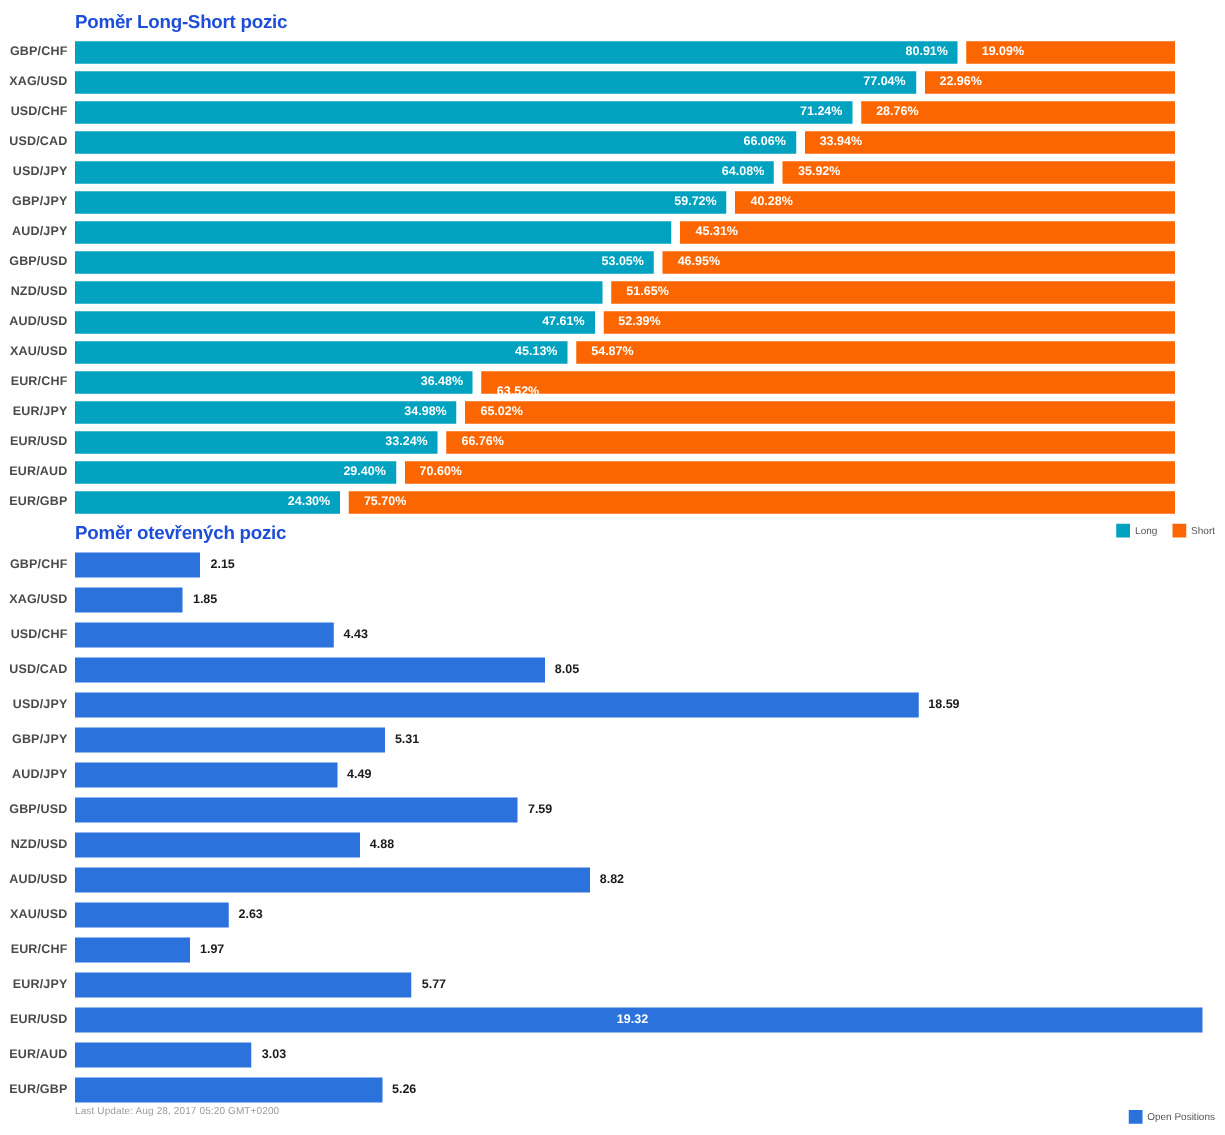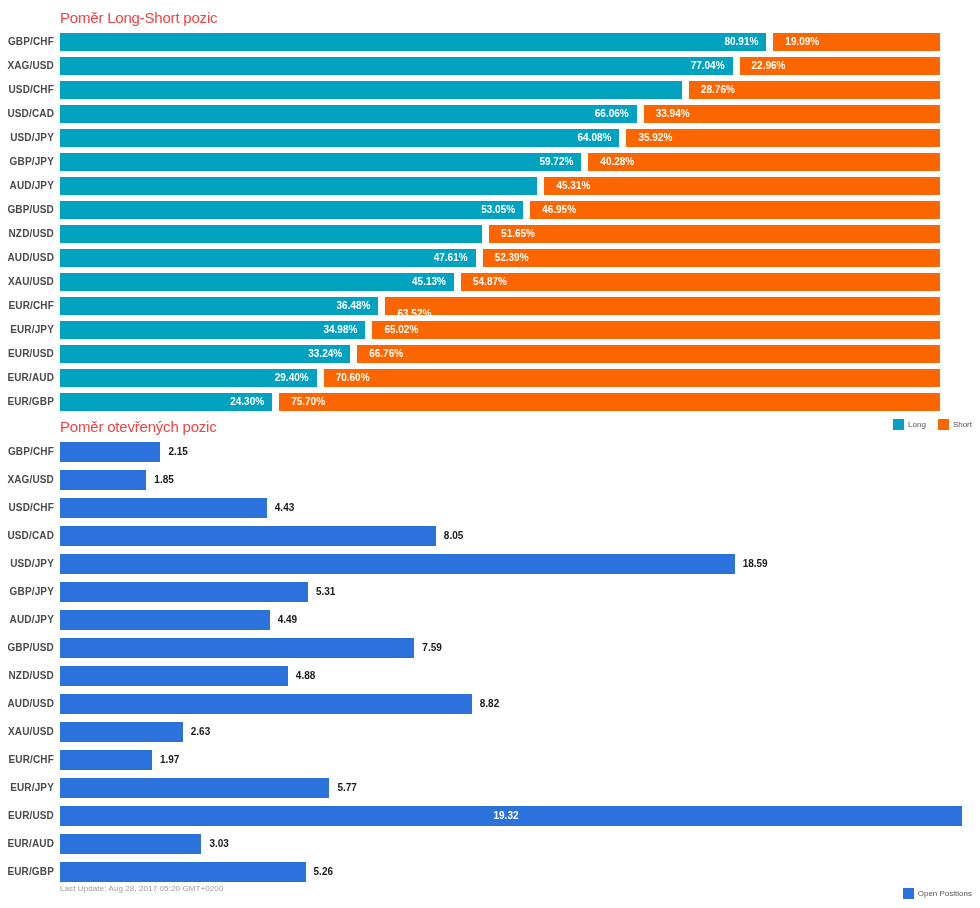--- a/index.html
+++ b/index.html
@@ -11,22 +11,22 @@
     overflow: hidden;
     font-family: "Liberation Sans", sans-serif;
     -webkit-font-smoothing: antialiased;
   }
   .page { position: relative; width: 980px; height: 908px; background:#fff; }
 
   
   .chart-title {
     position: absolute;
     font-size: 15px;
-    font-weight: normal;
-    color: #ef4444;
+    font-weight: bold;
+    color: #1d4ed8;
     letter-spacing: -0.2px;
     white-space: nowrap;
   }
   #ls-title { left: 60px; top: 9px; }
   #op-title { left: 60px; top: 418px; }
 
   
   .plot { position: absolute; left: 0; top: 0; width: 980px; }
 
   .row { position: absolute; left: 0; width: 980px; height: 24px; }
@@ -134,20 +134,21 @@
       <div class="row" style="top: 54px;">
         <div class="cat-label">XAG/USD</div>
         <div class="bar-long" style="left: 60px; width: 672.559px; background: rgb(0, 162, 192);"></div>
         <div class="bar-value in-long" style="left: 60px; width: 664.559px;">77.04%</div>
         <div class="bar-short" style="left: 739.559px; width: 200.441px; background: rgb(251, 102, 0);"></div>
         <div class="bar-value in-short" style="left: 751.559px;">22.96%</div>
       </div>
       <div class="row" style="top: 78px;">
         <div class="cat-label">USD/CHF</div>
         <div class="bar-long" style="left: 60px; width: 621.925px; background: rgb(0, 162, 192);"></div>
+        <div class="bar-value in-long" style="left: 60px; width: 613.925px;">71.24%</div>
         <div class="bar-short" style="left: 688.925px; width: 251.075px; background: rgb(251, 102, 0);"></div>
         <div class="bar-value in-short" style="left: 700.925px;">28.76%</div>
       </div>
       <div class="row" style="top: 102px;">
         <div class="cat-label">USD/CAD</div>
         <div class="bar-long" style="left: 60px; width: 576.704px; background: rgb(0, 162, 192);"></div>
         <div class="bar-value in-long" style="left: 60px; width: 568.704px;">66.06%</div>
         <div class="bar-short" style="left: 643.704px; width: 296.296px; background: rgb(251, 102, 0);"></div>
         <div class="bar-value in-short" style="left: 655.704px;">33.94%</div>
       </div>

